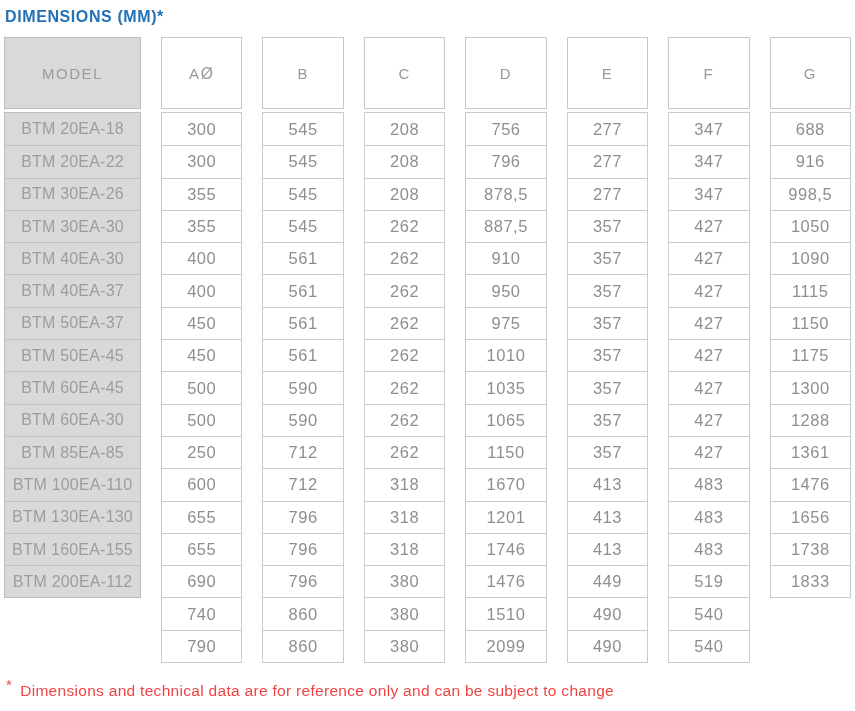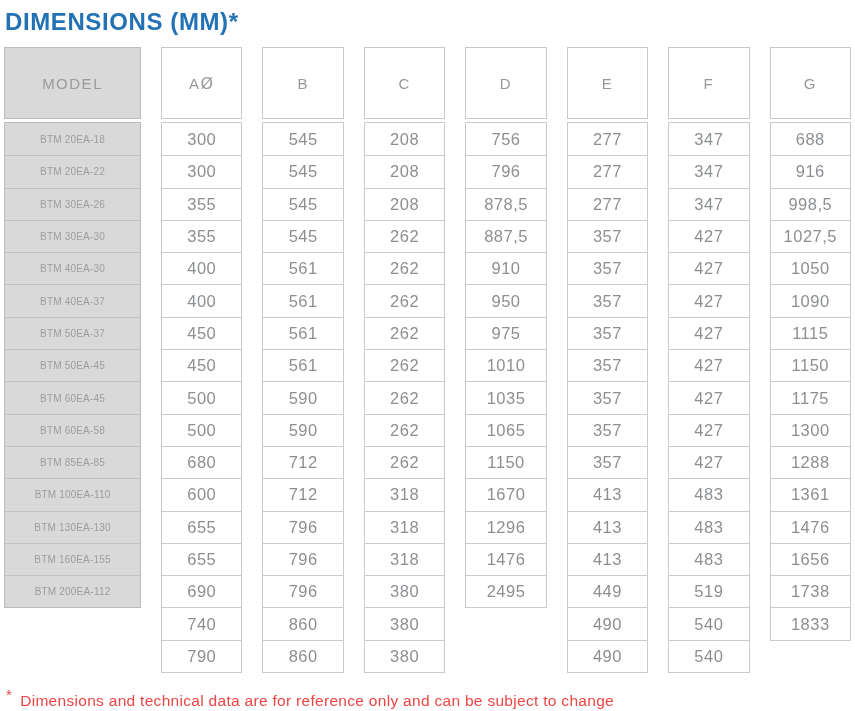--- a/index.html
+++ b/index.html
@@ -6,27 +6,27 @@
   html, body { background: #ffffff; }
   body {
     width: 855px; height: 711px;
     font-family: "Liberation Sans", "DejaVu Sans", sans-serif;
     overflow: hidden;
   }
   .page { padding: 7px 4px 0 4px; }
 
   .page-title {
     color: #2272b5;
-    font-size: 24px;
+    font-size: 16px;
     font-weight: bold;
     letter-spacing: 0.6px;
     margin: 1px 0 11px 1px;
   }
 
-  .dim-table { display: flex; gap: 20px; justify-content: flex-end; }
+  .dim-table { display: flex; gap: 20px; }
 
   .col { flex: 1 1 0; display: flex; flex-direction: column; min-width: 0; }
   .col.model-col { flex: 0 0 137px; }
 
   .cell {
     display: flex; align-items: center; justify-content: center;
     text-align: center; white-space: nowrap;
   }
 
   .cell.head {
@@ -54,21 +54,21 @@
     color: #8c8f92;
     font-size: 16.5px;
     letter-spacing: 0.5px;
   }
   .cell.data:first-child { border-top: none; }
 
   .model-col .cell.data {
     background: #d9d9d9;
     border-top-color: #c2c2c2;
     color: #9d9d9d;
-    font-size: 10px;
+    font-size: 16px;
     letter-spacing: 0.2px;
   }
 
   .footnote {
     margin: 13px 0 0 2px;
     color: #ef4444;
     font-size: 15.5px;
     letter-spacing: 0.3px;
   }
   .footnote .star {
@@ -89,42 +89,42 @@
         <div class="col-body">
           <div class="cell data">BTM 20EA-18</div>
           <div class="cell data">BTM 20EA-22</div>
           <div class="cell data">BTM 30EA-26</div>
           <div class="cell data">BTM 30EA-30</div>
           <div class="cell data">BTM 40EA-30</div>
           <div class="cell data">BTM 40EA-37</div>
           <div class="cell data">BTM 50EA-37</div>
           <div class="cell data">BTM 50EA-45</div>
           <div class="cell data">BTM 60EA-45</div>
-          <div class="cell data">BTM 60EA-58</div>
+          <div class="cell data">BTM 60EA-30</div>
           <div class="cell data">BTM 85EA-85</div>
           <div class="cell data">BTM 100EA-110</div>
           <div class="cell data">BTM 130EA-130</div>
           <div class="cell data">BTM 160EA-155</div>
           <div class="cell data">BTM 200EA-112</div>
         </div>
       </div>
       <div class="col">
         <div class="cell head">A <span class="dia-symbol">Ø</span></div>
         <div class="col-body">
           <div class="cell data">300</div>
           <div class="cell data">300</div>
           <div class="cell data">355</div>
           <div class="cell data">355</div>
           <div class="cell data">400</div>
           <div class="cell data">400</div>
           <div class="cell data">450</div>
           <div class="cell data">450</div>
           <div class="cell data">500</div>
           <div class="cell data">500</div>
-          <div class="cell data">680</div>
+          <div class="cell data">250</div>
           <div class="cell data">600</div>
           <div class="cell data">655</div>
           <div class="cell data">655</div>
           <div class="cell data">690</div>
           <div class="cell data">740</div>
           <div class="cell data">790</div>
         </div>
       </div>
       <div class="col">
         <div class="cell head">B</div>
@@ -178,23 +178,25 @@
           <div class="cell data">878,5</div>
           <div class="cell data">887,5</div>
           <div class="cell data">910</div>
           <div class="cell data">950</div>
           <div class="cell data">975</div>
           <div class="cell data">1010</div>
           <div class="cell data">1035</div>
           <div class="cell data">1065</div>
           <div class="cell data">1150</div>
           <div class="cell data">1670</div>
-          <div class="cell data">1296</div>
+          <div class="cell data">1201</div>
+          <div class="cell data">1746</div>
           <div class="cell data">1476</div>
-          <div class="cell data">2495</div>
+          <div class="cell data">1510</div>
+          <div class="cell data">2099</div>
         </div>
       </div>
       <div class="col">
         <div class="cell head">E</div>
         <div class="col-body">
           <div class="cell data">277</div>
           <div class="cell data">277</div>
           <div class="cell data">277</div>
           <div class="cell data">357</div>
           <div class="cell data">357</div>
@@ -233,21 +235,20 @@
           <div class="cell data">540</div>
           <div class="cell data">540</div>
         </div>
       </div>
       <div class="col">
         <div class="cell head">G</div>
         <div class="col-body">
           <div class="cell data">688</div>
           <div class="cell data">916</div>
           <div class="cell data">998,5</div>
-          <div class="cell data">1027,5</div>
           <div class="cell data">1050</div>
           <div class="cell data">1090</div>
           <div class="cell data">1115</div>
           <div class="cell data">1150</div>
           <div class="cell data">1175</div>
           <div class="cell data">1300</div>
           <div class="cell data">1288</div>
           <div class="cell data">1361</div>
           <div class="cell data">1476</div>
           <div class="cell data">1656</div>

